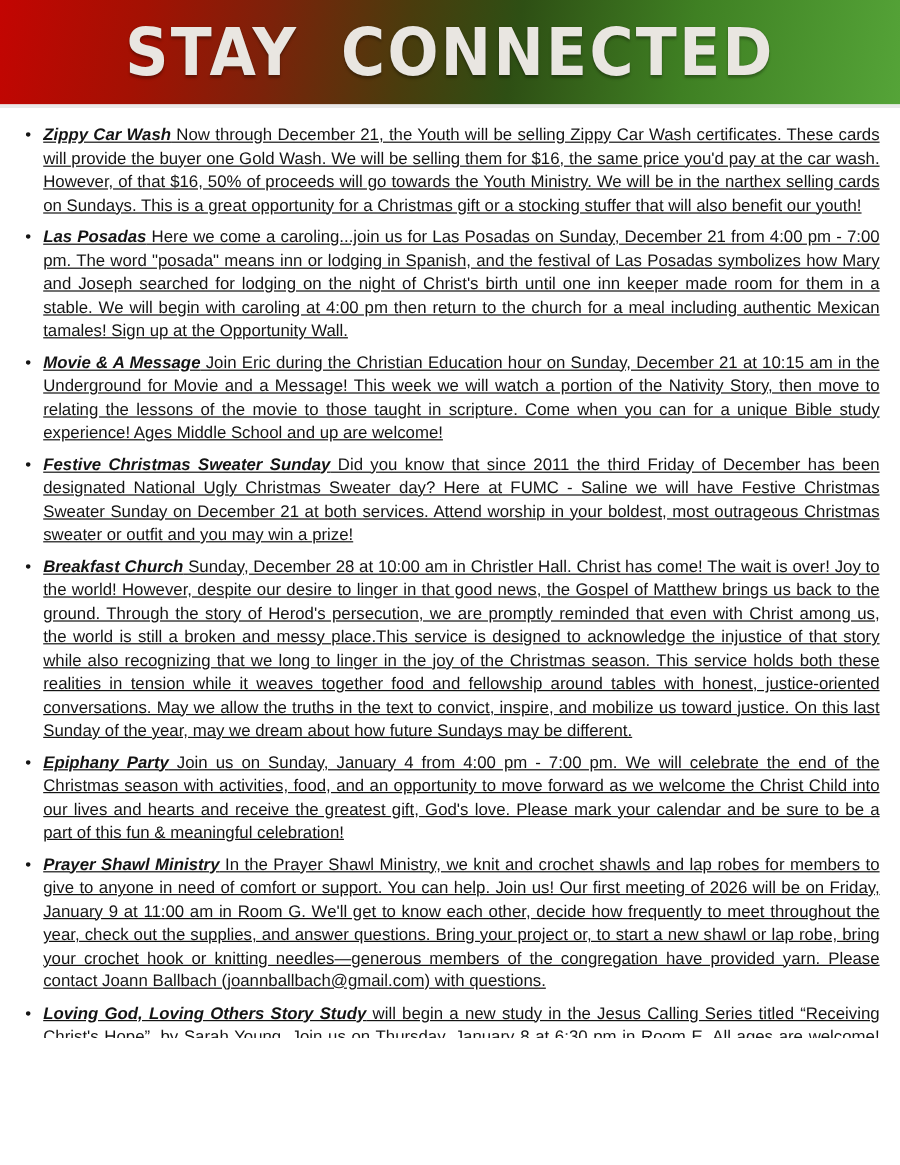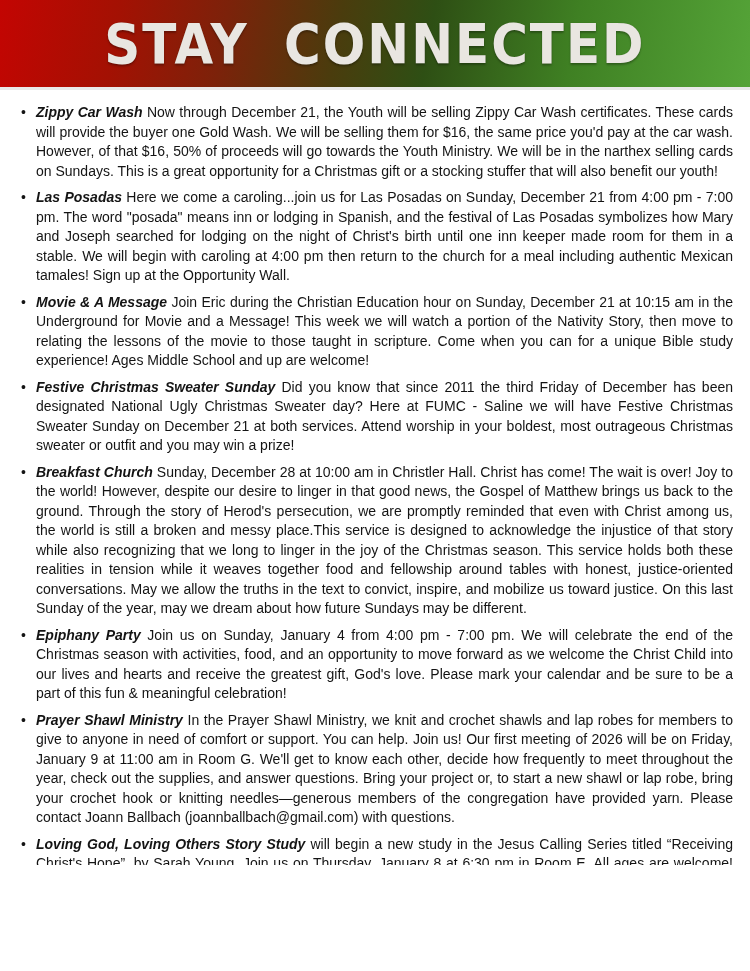--- a/index.html
+++ b/index.html
@@ -54,20 +54,21 @@
     padding: 0;
     list-style: none;
   }
   .announcement-item {
     position: relative;
     margin: 0 0 7px 0;
     font-size: 14px;
     line-height: 19.5px;
     color: #141414;
     text-align: justify;
+    text-decoration: underline;
   }
   .announcement-item::before {
     content: "\2022";
     position: absolute;
     left: -15px;
     top: 0;
     color: #141414;
     font-size: 14px;
   }
   .announcement-title {

